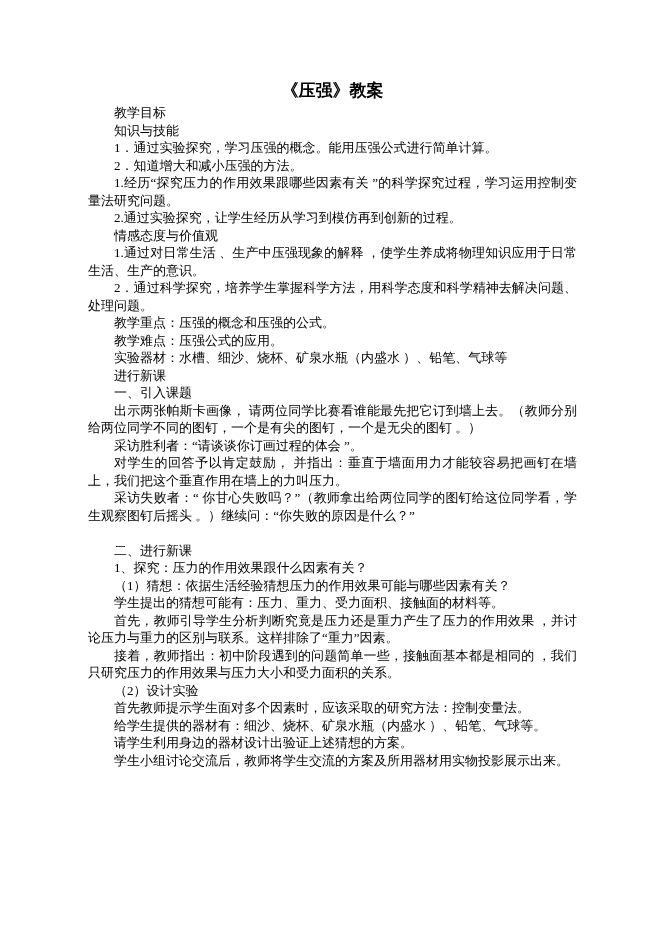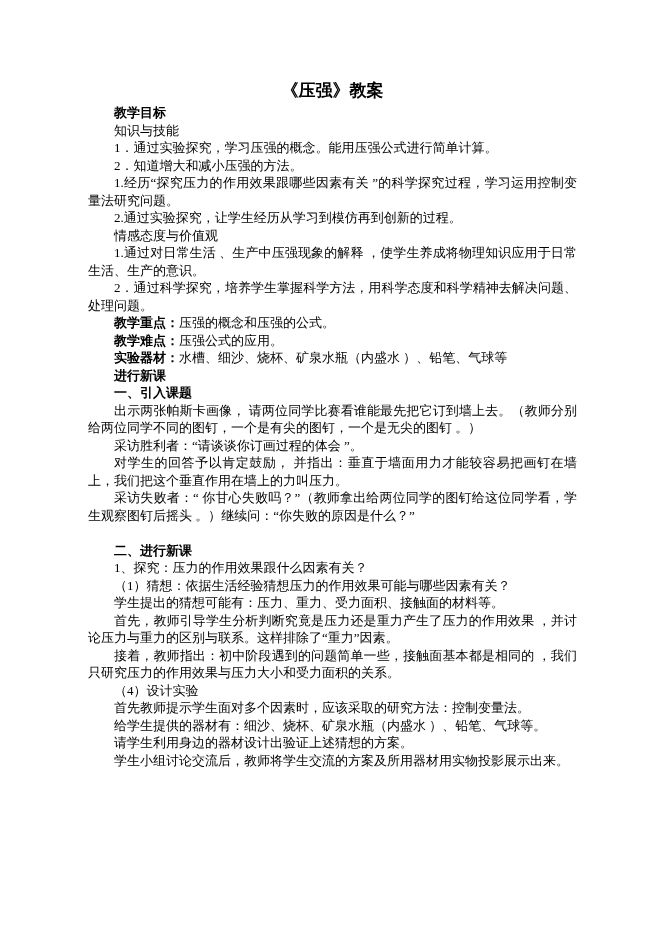--- a/index.html
+++ b/index.html
@@ -29,27 +29,27 @@
   }
   .doc-body p.title {
     text-align: center;
     text-indent: 0;
     font-weight: bold;
     font-size: 17px;
     line-height: 22px;
     margin-bottom: 2px;
   }
   .doc-body p.heading {
-    font-weight: bold;
+    font-weight: normal;
   }
   .doc-body p.blank {
     height: 17.5px;
   }
   .doc-body b.label {
-    font-weight: bold;
+    font-weight: normal;
   }
 </style>
 </head>
 <body>
 
 <div class="page">
   <div class="doc-body">
       <p class="title">《压强》教案</p>
       <p class="heading">教学目标</p>
       <p class="body">知识与技能</p>
@@ -69,19 +69,19 @@
       <p class="body">采访胜利者：“请谈谈你订画过程的体会 ”。</p>
       <p class="body">对学生的回答予以肯定鼓励， 并指出：垂直于墙面用力才能较容易把画钉在墙上，我们把这个垂直作用在墙上的力叫压力。</p>
       <p class="body">采访失败者：“ 你甘心失败吗？”（教师拿出给两位同学的图钉给这位同学看，学生观察图钉后摇头 。）继续问：“你失败的原因是什么？”</p>
       <p class="blank"></p>
       <p class="heading">二、进行新课</p>
       <p class="body">1、探究：压力的作用效果跟什么因素有关？</p>
       <p class="body">（1）猜想：依据生活经验猜想压力的作用效果可能与哪些因素有关？</p>
       <p class="body">学生提出的猜想可能有：压力、重力、受力面积、接触面的材料等。</p>
       <p class="body">首先，教师引导学生分析判断究竟是压力还是重力产生了压力的作用效果 ，并讨论压力与重力的区别与联系。这样排除了“重力”因素。</p>
       <p class="body">接着，教师指出：初中阶段遇到的问题简单一些，接触面基本都是相同的 ，我们只研究压力的作用效果与压力大小和受力面积的关系。</p>
-      <p class="body">（4）设计实验</p>
+      <p class="body">（2）设计实验</p>
       <p class="body">首先教师提示学生面对多个因素时，应该采取的研究方法：控制变量法。</p>
       <p class="body">给学生提供的器材有：细沙、烧杯、矿泉水瓶（内盛水 ）、铅笔、气球等。</p>
       <p class="body">请学生利用身边的器材设计出验证上述猜想的方案。</p>
       <p class="body">学生小组讨论交流后，教师将学生交流的方案及所用器材用实物投影展示出来。</p>
     </div>
 </div>
 
 </body></html>

